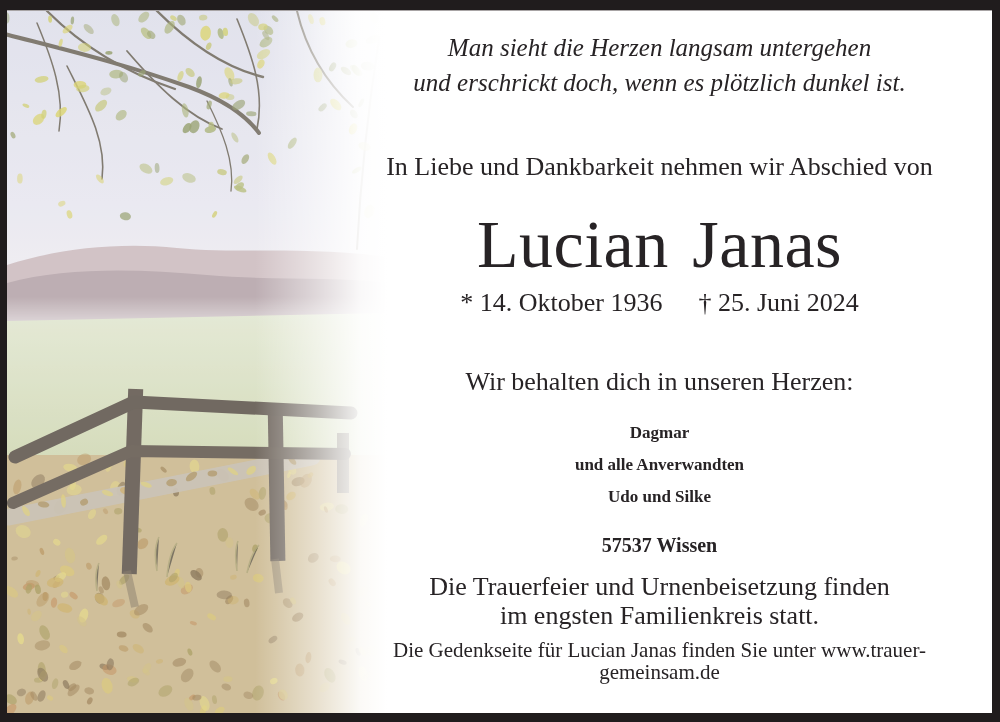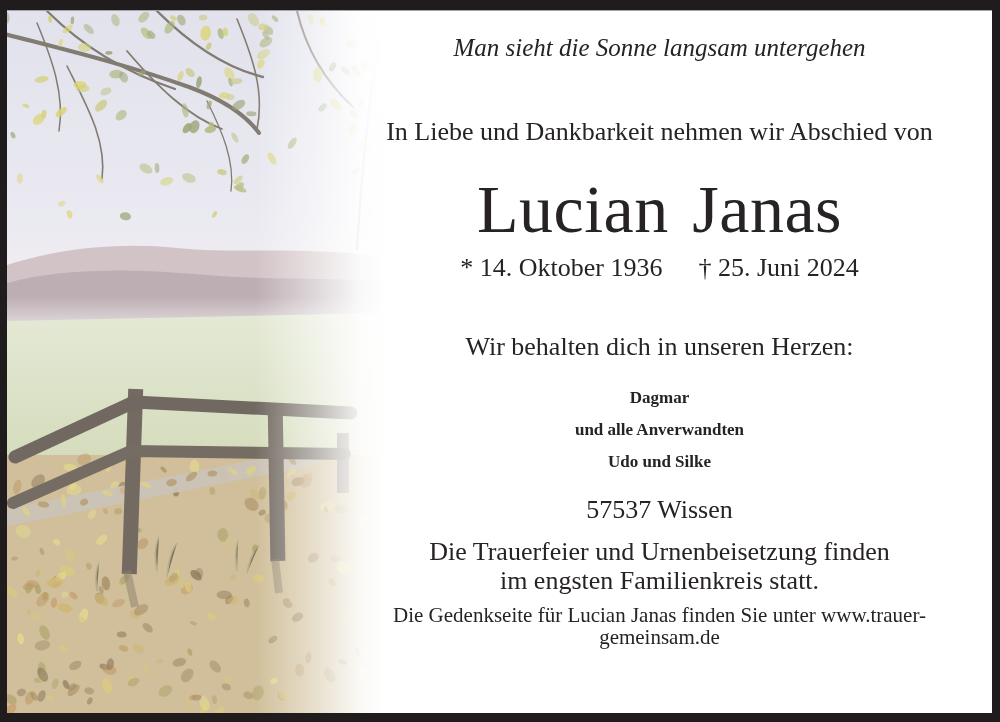--- a/index.html
+++ b/index.html
@@ -9,21 +9,21 @@
   .top-line{position:absolute;left:0;top:0;right:0;height:1px;background:#a8a4a5;}
   .photo{position:absolute;left:0;top:1px;bottom:0;width:380px;overflow:hidden;}
   .photo svg{display:block;width:380px;height:702px;}
   .content{position:absolute;left:330px;right:10px;top:0;bottom:0;text-align:center;color:#272325;}
   .quote{margin-top:20px;font-style:italic;font-size:25px;line-height:35px;}
   .intro{margin-top:52px;font-size:26px;line-height:30px;}
   .name{margin-top:26px;font-size:68px;line-height:72px;font-weight:normal;word-spacing:6px;letter-spacing:0.5px;}
   .dates{margin-top:8px;font-size:26px;line-height:30px;display:flex;justify-content:center;gap:36px;}
   .farewell{margin-top:49px;font-size:26px;line-height:30px;}
   .mourners{margin-top:20px;font-size:17px;font-weight:bold;line-height:32px;}
-  .city{margin-top:17px;font-size:26px;font-weight:normal;line-height:30px;}
+  .city{margin-top:17px;font-size:20px;font-weight:bold;line-height:30px;}
   .condolence{margin-top:9px;font-size:26px;line-height:31px;}
   .ceremony{margin-top:12px;font-size:26px;line-height:29px;}
   .memorial{margin-top:9px;font-size:21px;line-height:22px;}
 </style>
 </head>
 <body>
 
 <div class="stage">
   <div class="card">
     <div class="top-line"></div>
@@ -387,21 +387,22 @@
           </g>
 
         <rect x="0" y="0" width="380" height="702" fill="#ffffff" opacity="0.22"></rect>
         <rect x="300" y="0" width="120" height="160" fill="url(#fadeCorner)"></rect>
         <rect x="248" y="0" width="132" height="702" fill="url(#fadeRight)"></rect>
       </svg>
     </div>
 
     <div class="content">
       <div class="quote">
-        <div>Man sieht die Sonne langsam untergehen</div>
+        <div>Man sieht die Herzen langsam untergehen</div>
+        <div>und erschrickt doch, wenn es plötzlich dunkel ist.</div>
       </div>
 
       <div class="intro">In Liebe und Dankbarkeit nehmen wir Abschied von</div>
 
       <div class="name">Lucian Janas</div>
 
       <div class="dates">
         <span>* 14. Oktober 1936</span>
         <span>† 25. Juni 2024</span>
       </div>

